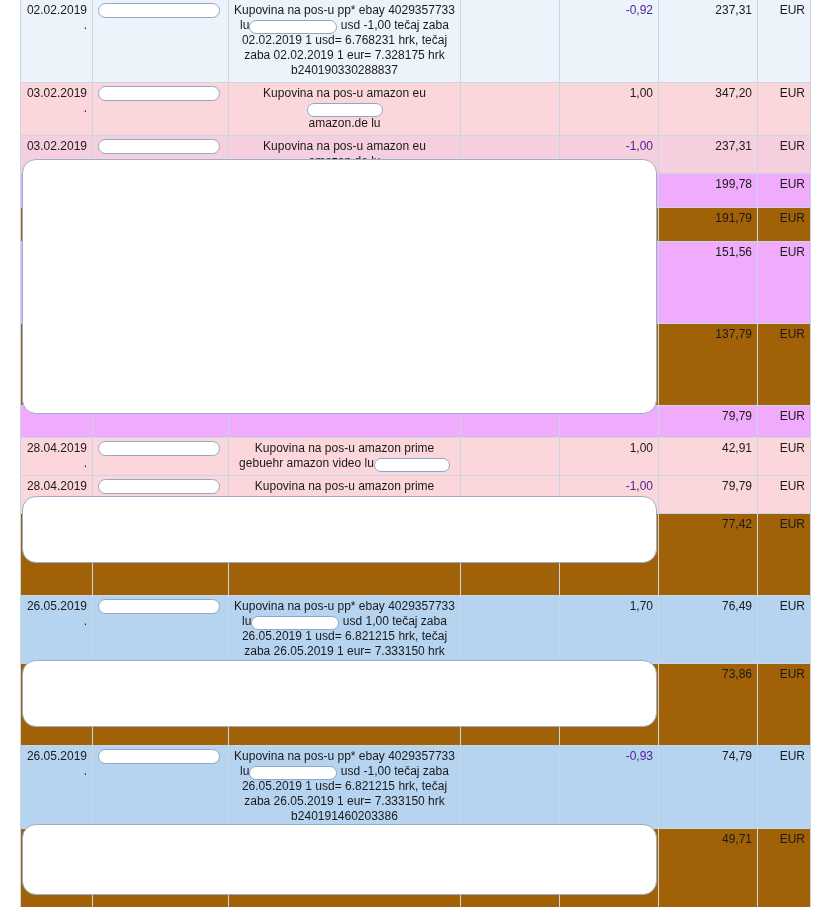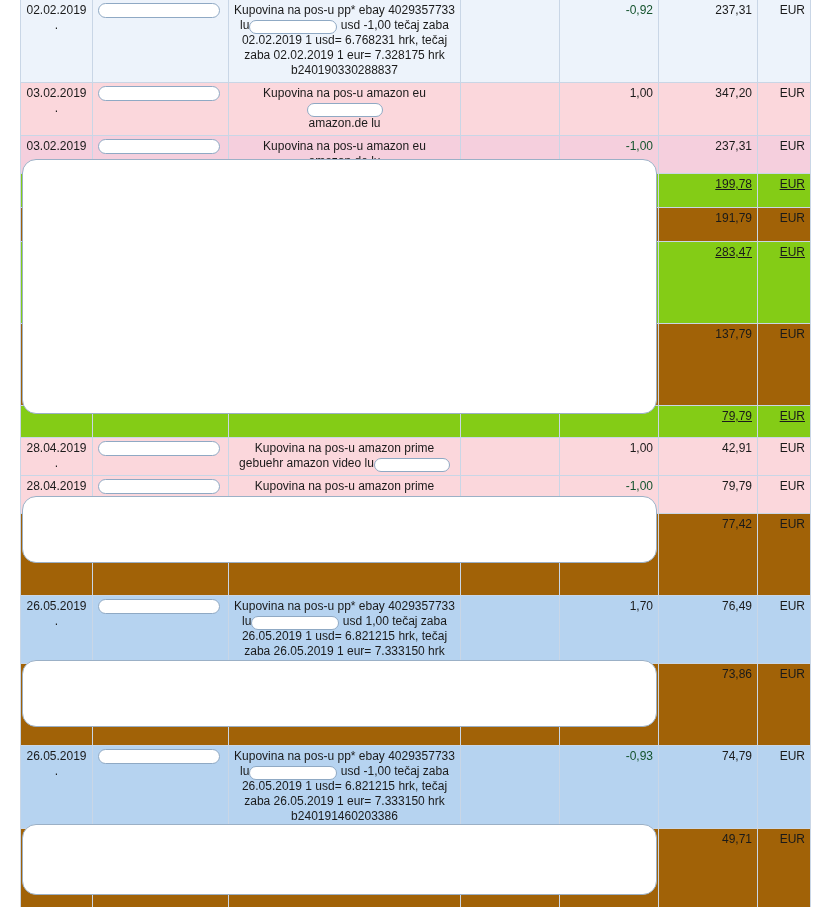--- a/index.html
+++ b/index.html
@@ -42,34 +42,34 @@
   }
   
   col.c-date   { width: 72px; }
   col.c-ref    { width: 136px; }
   col.c-desc   { width: 232px; }
   col.c-blank  { width: 99px; }
   col.c-amt    { width: 99px; }
   col.c-bal    { width: 99px; }
   col.c-cur    { width: 53px; }
 
-  .t-date { text-align: center; }
+  .t-date { text-align: right; }
   .t-desc { text-align: center; }
   .t-num  { text-align: right; }
   .t-cur  { text-align: right; }
 
   
   .row-blue   td { background: #edf3fb; }
   .row-pink   td { background: #fbd7dc; }
   .row-pink2  td { background: #f5cfdd; }
   .row-strong td { background: #b6d3f0; }
   .row-lightblue td { background: #a16207; }
-  .row-white  td { background: #84cc16; text-decoration: underline; }
-
-  .neg { color: #14532d; }
+  .row-white  td { background: #f0abfc; }
+
+  .neg { color: #4c1d95; }
 
   
   .pill {
     display: inline-block;
     background: #ffffff;
     border: 1px solid #8fa9c4;
     border-radius: 10px;
     height: 13px;
     vertical-align: middle;
   }
@@ -151,21 +151,21 @@
         <td class="t-num">191,79</td>
         <td class="t-cur">EUR</td>
       </tr>
 
       <tr class="row-white" style="height:82px">
         <td class="t-date"></td>
         <td></td>
         <td class="t-desc"></td>
         <td></td>
         <td class="t-num"></td>
-        <td class="t-num">283,47</td>
+        <td class="t-num">151,56</td>
         <td class="t-cur">EUR</td>
       </tr>
 
       <tr class="row-lightblue" style="height:82px">
         <td class="t-date"></td>
         <td></td>
         <td class="t-desc"></td>
         <td></td>
         <td class="t-num"></td>
         <td class="t-num">137,79</td>

